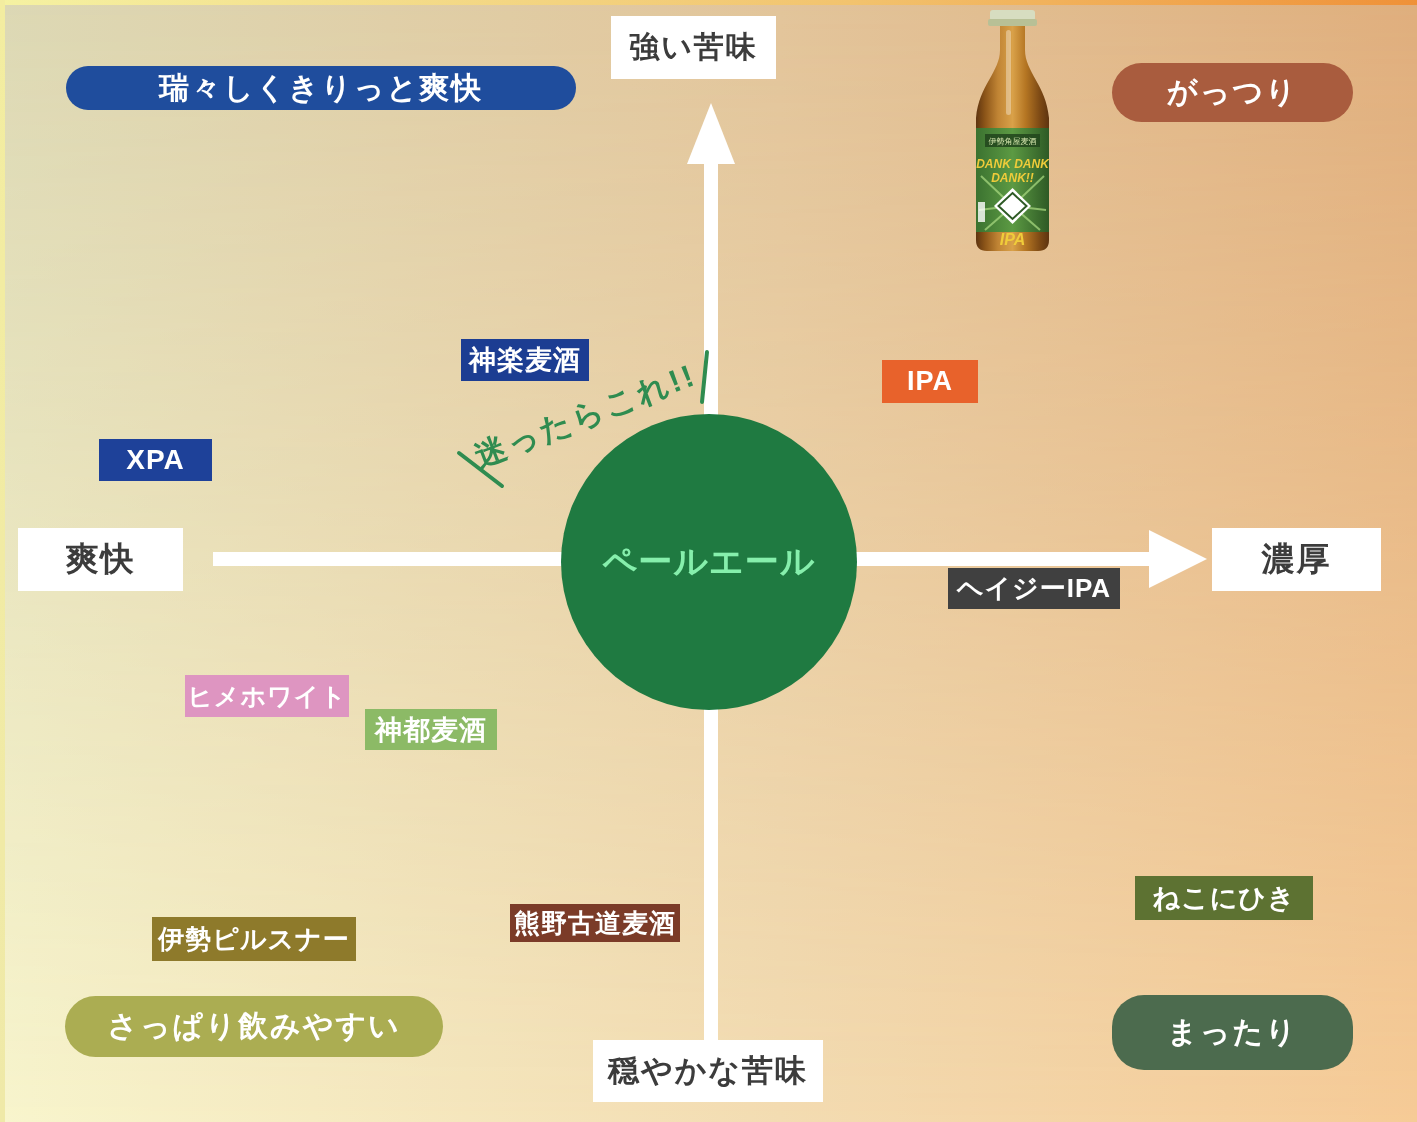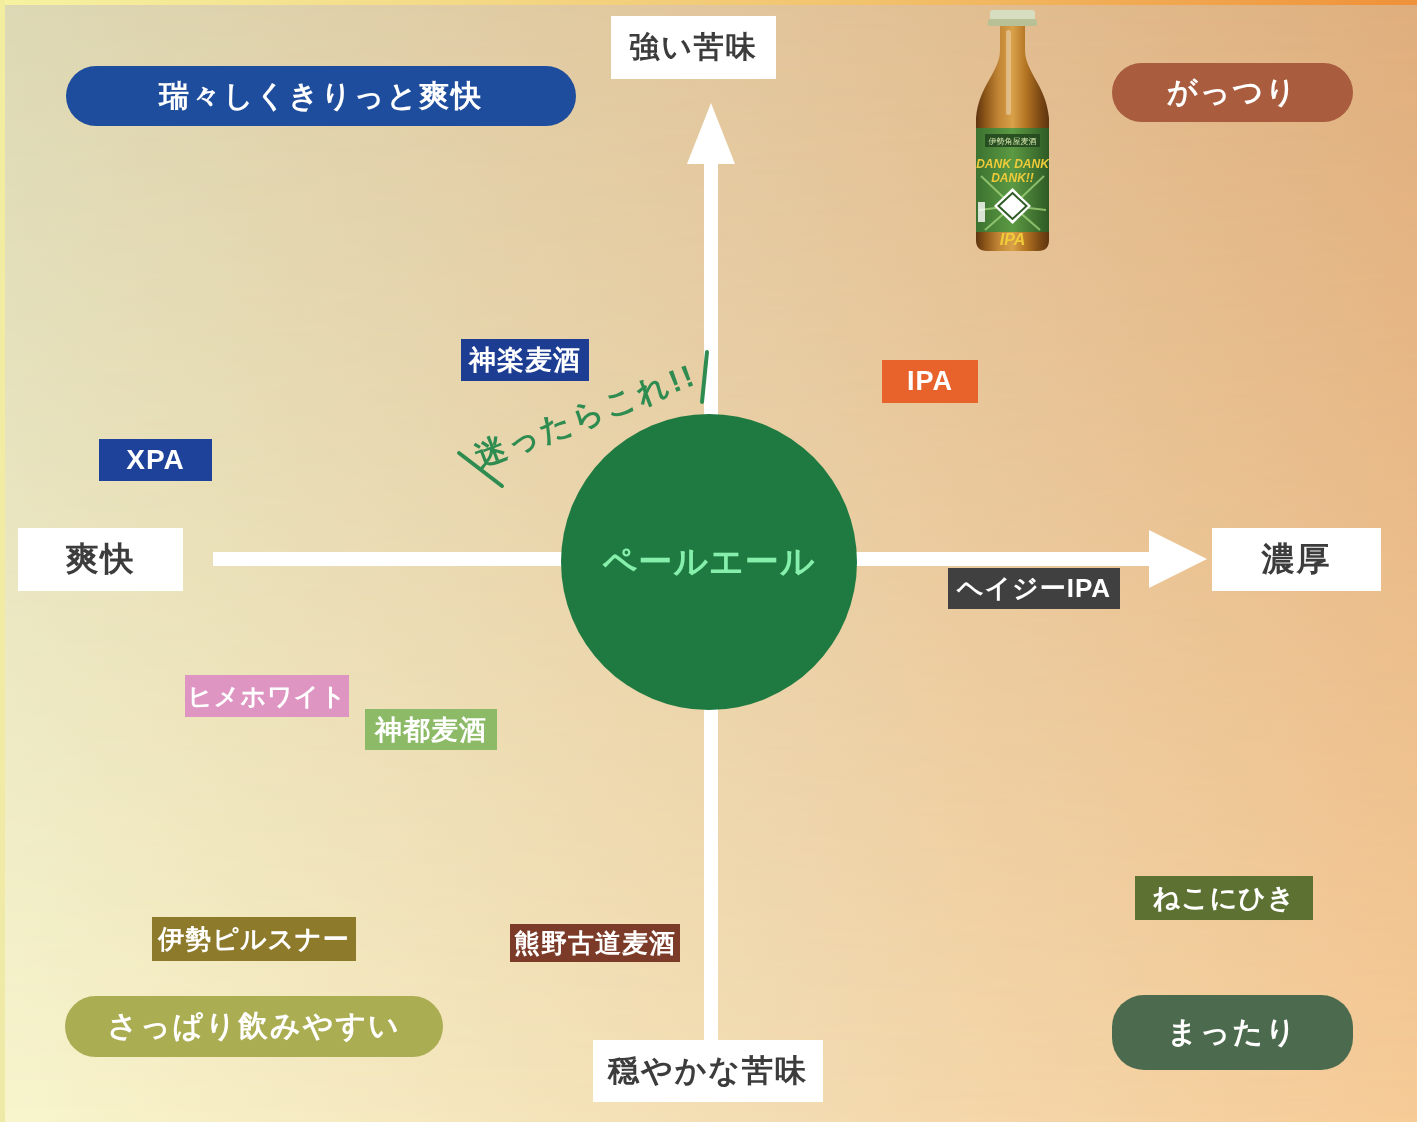--- a/index.html
+++ b/index.html
@@ -42,38 +42,38 @@
   .axis-top{left:611px;top:16px;width:165px;height:63px;font-size:30px;}
   .axis-left{left:18px;top:528px;width:165px;height:63px;font-size:33px;text-align:center;}
   .axis-right{left:1212px;top:528px;width:169px;height:63px;font-size:33px;}
   .axis-bottom{left:593px;top:1040px;width:230px;height:62px;font-size:31px;}
   
   .pill{
     position:absolute;z-index:4;border-radius:32px;
     display:flex;align-items:center;justify-content:center;
     color:#ffffff;font-weight:bold;font-size:30px;letter-spacing:2px;
   }
-  .pill-tl{left:66px;top:66px;width:510px;height:60px;}
+  .pill-tl{left:66px;top:66px;width:510px;height:44px;}
   .pill-tr{left:1112px;top:63px;width:241px;height:59px;}
   .pill-bl{left:65px;top:996px;width:378px;height:61px;}
   .pill-br{left:1112px;top:995px;width:241px;height:75px;}
   
   .tag{
     position:absolute;z-index:4;
     display:flex;align-items:center;justify-content:center;
     color:#ffffff;font-weight:bold;letter-spacing:1px;
   }
   .tag-kagura {left:461px;top:339px;width:128px;height:42px;font-size:27px;}
   .tag-xpa    {left:99px; top:439px;width:113px;height:42px;font-size:28px;}
   .tag-ipa    {left:882px;top:360px;width:96px; height:43px;font-size:27px;}
   .tag-hazy   {left:948px;top:568px;width:172px;height:41px;font-size:26px;}
   .tag-hime   {left:185px;top:675px;width:164px;height:42px;font-size:25px;}
   .tag-shinto {left:365px;top:709px;width:132px;height:41px;font-size:27px;}
   .tag-isepils{left:152px;top:917px;width:204px;height:44px;font-size:26px;}
-  .tag-kumano {left:510px;top:904px;width:170px;height:38px;font-size:26px;margin-top:20px;}
+  .tag-kumano {left:510px;top:904px;width:170px;height:38px;font-size:26px;}
   .tag-neko   {left:1135px;top:876px;width:178px;height:44px;font-size:27px;}
   
   .center-circle{
     position:absolute;z-index:5;
     left:561px;top:414px;width:296px;height:296px;border-radius:50%;
     display:flex;align-items:center;justify-content:center;
     color:#86efac;font-weight:bold;font-size:34px;letter-spacing:1px;
   }
   
   .callout{

